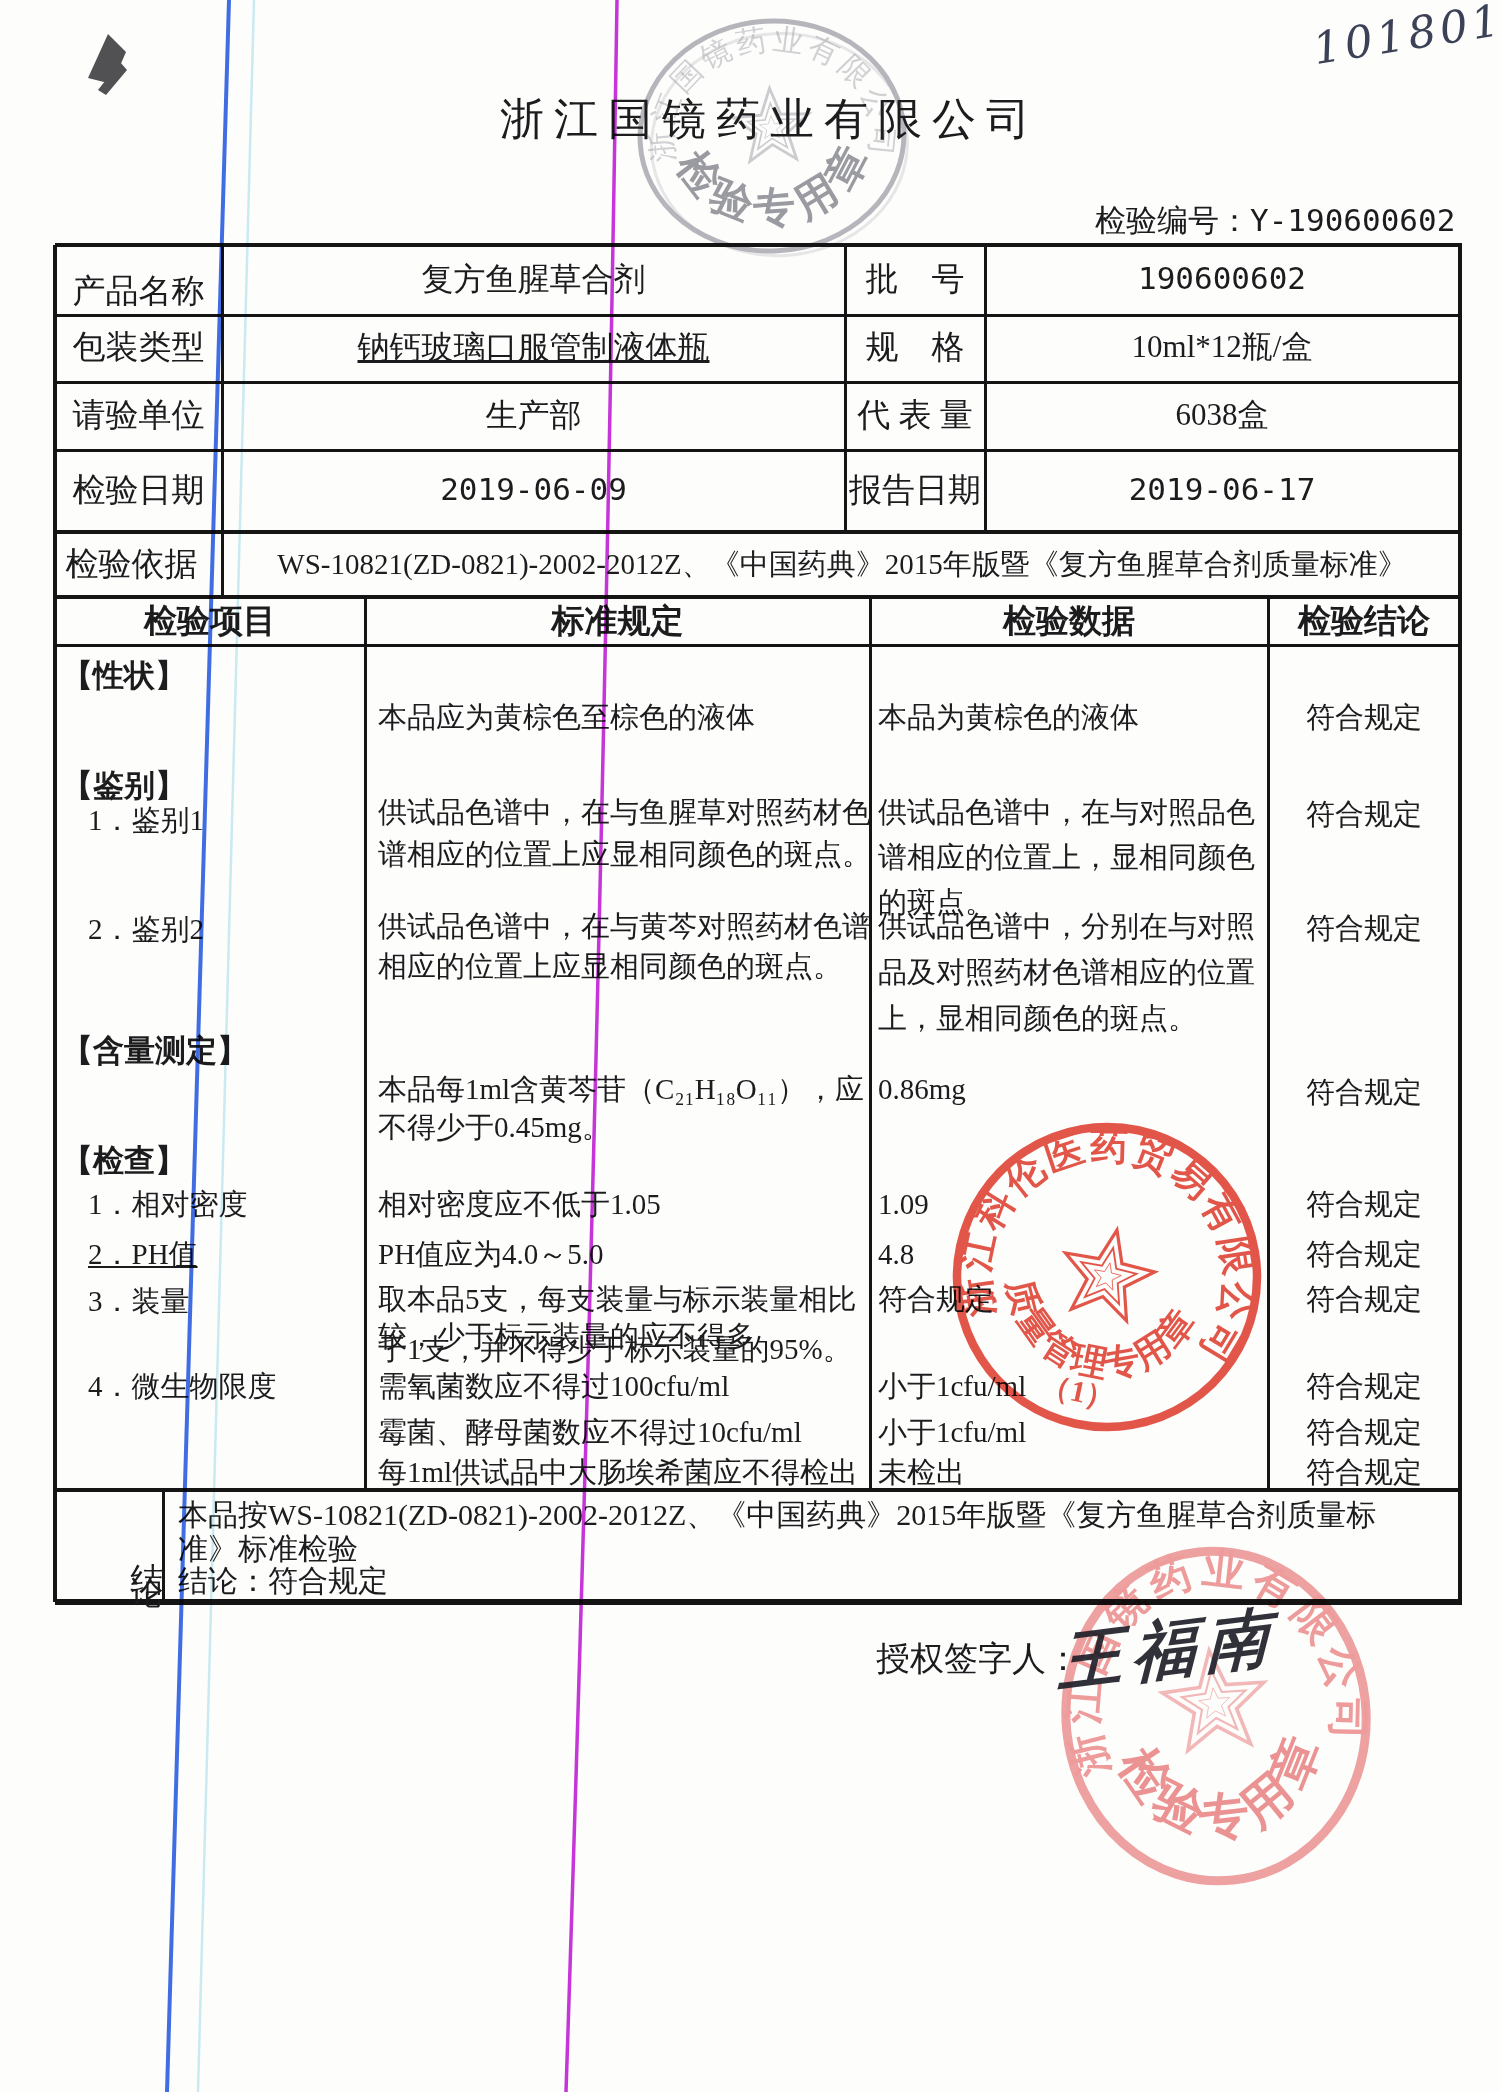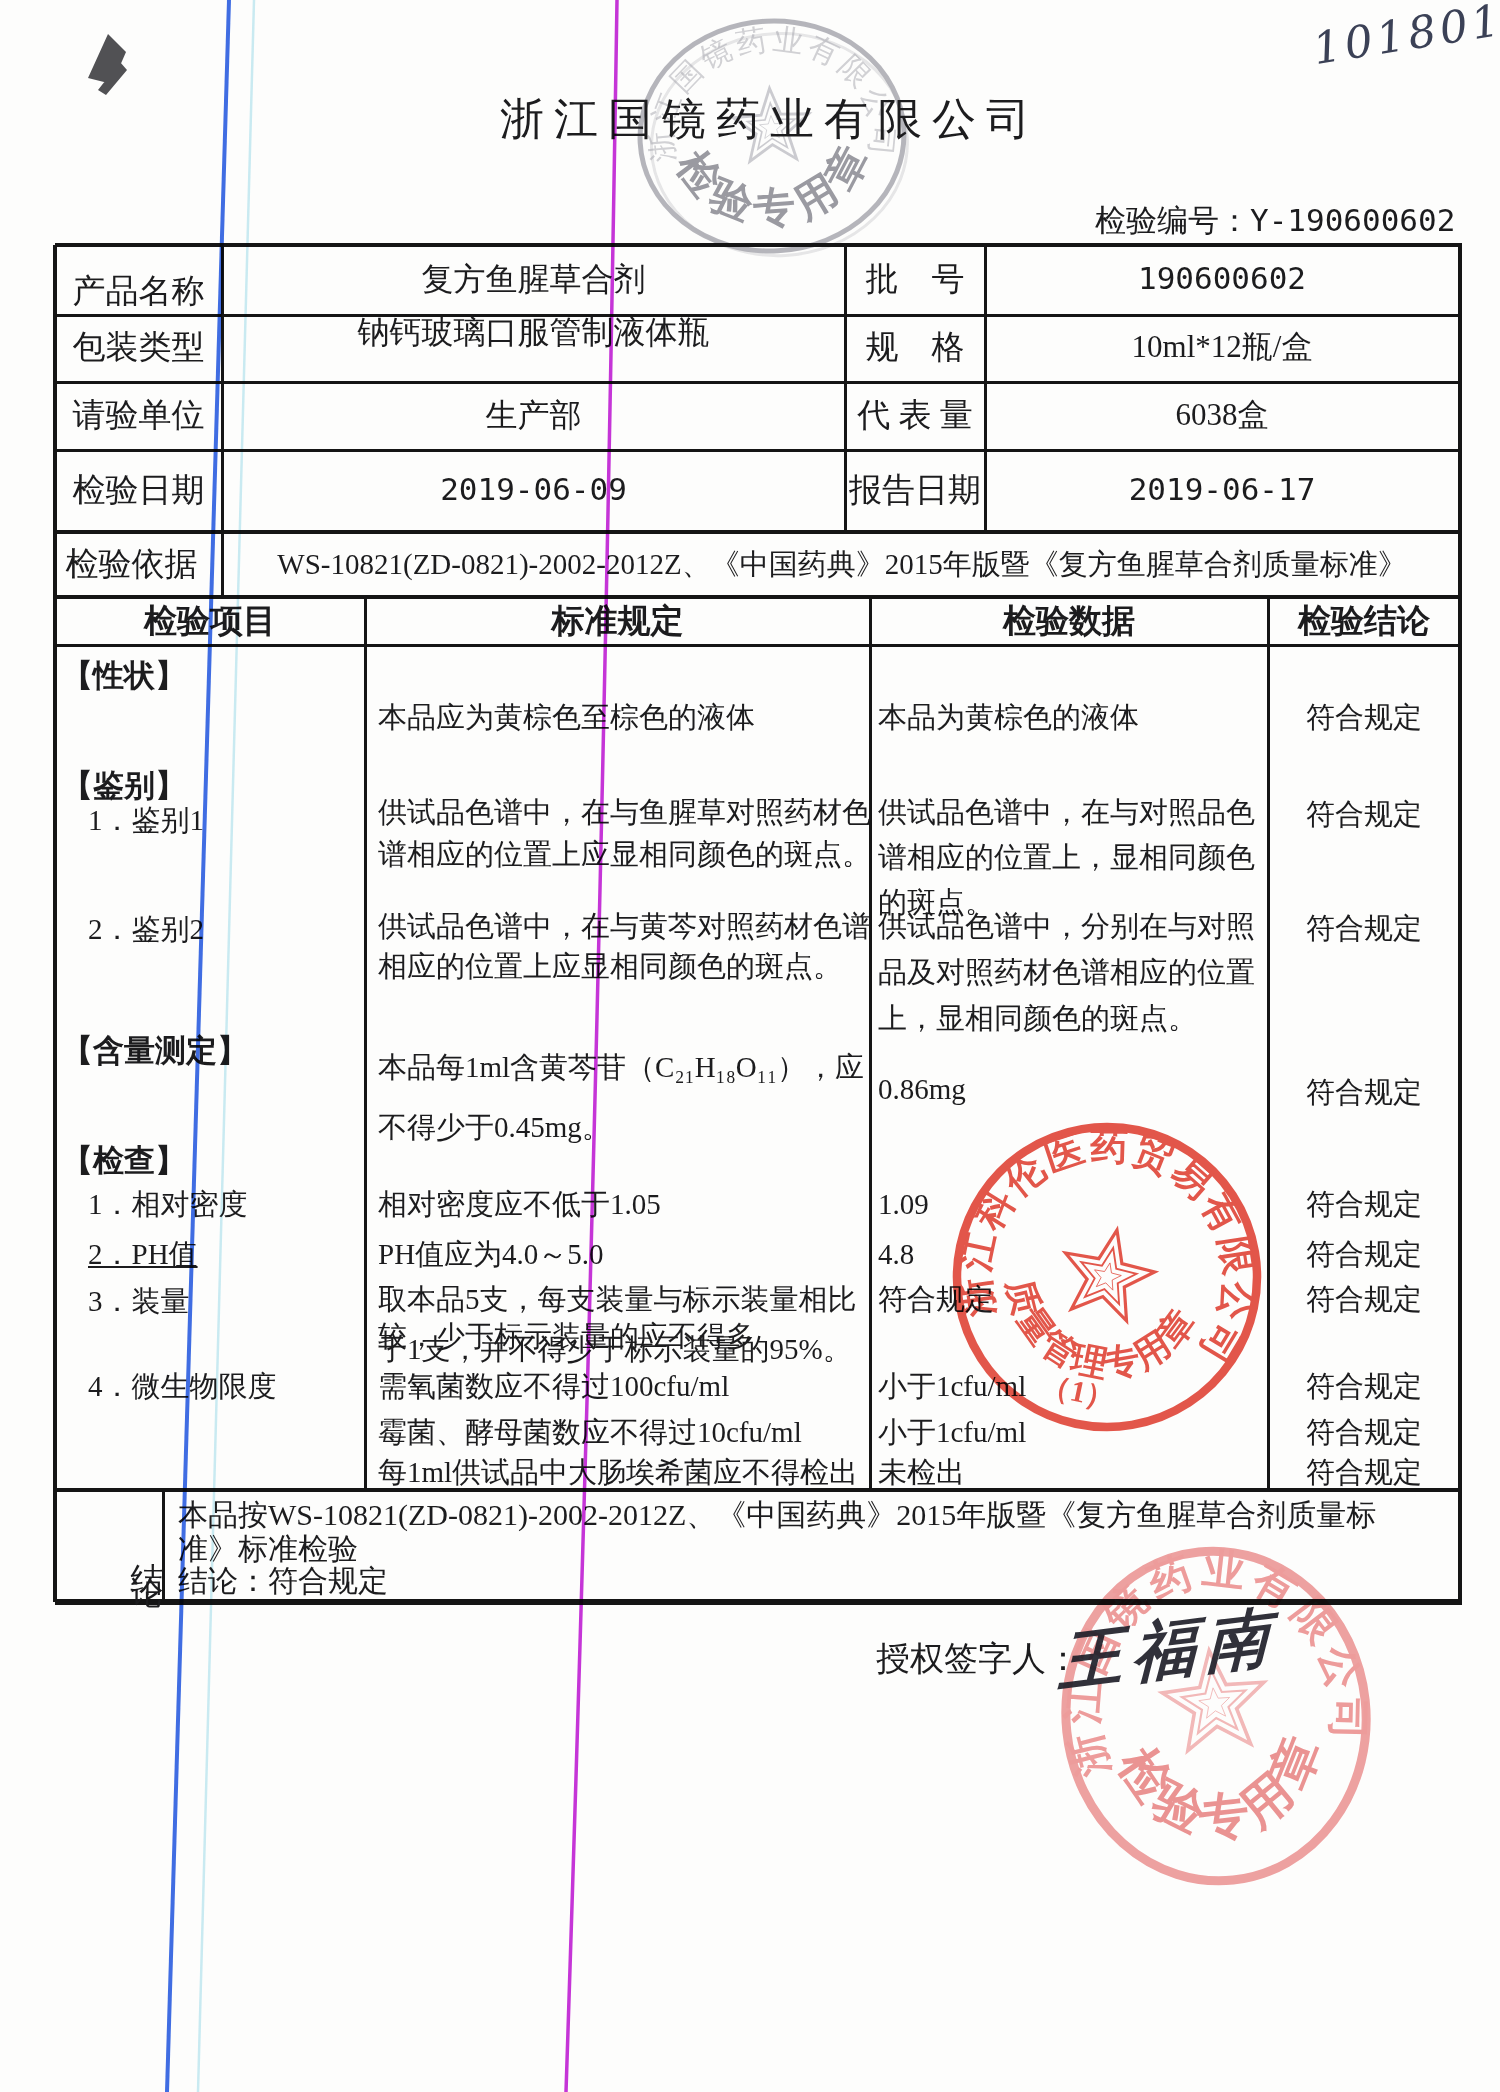--- a/index.html
+++ b/index.html
@@ -72,21 +72,21 @@
     <div class="t" style="left:1095px;top:205px;font-size:31px;">
       <span>检验编号：</span><span class="num">Y-190600602</span>
     </div>
 
     <div class="t c" style="left:55px;top:263px;width:167px;font-size:33px;margin-top:12px;">产品名称</div>
     <div class="t c" style="left:222px;top:263px;width:623px;font-size:32px;">复方鱼腥草合剂</div>
     <div class="t c" style="left:845px;top:263px;width:140px;font-size:33px;">批　号</div>
     <div class="t c num" style="left:985px;top:263px;width:474px;font-size:31px;">190600602</div>
 
     <div class="t c" style="left:55px;top:331px;width:167px;font-size:33px;">包装类型</div>
-    <div class="t c" style="left:222px;top:316px;width:623px;font-size:32px;">钠钙玻璃口服管制液体瓶</div>
+    <div class="t c" style="left:222px;top:331px;width:623px;font-size:32px;text-decoration:underline;">钠钙玻璃口服管制液体瓶</div>
     <div class="t c" style="left:845px;top:331px;width:140px;font-size:33px;">规　格</div>
     <div class="t c" style="left:985px;top:331px;width:474px;font-size:31px;">10ml*12瓶/盒</div>
 
     <div class="t c" style="left:55px;top:399px;width:167px;font-size:33px;">请验单位</div>
     <div class="t c" style="left:222px;top:399px;width:623px;font-size:32px;">生产部</div>
     <div class="t c" style="left:845px;top:399px;width:140px;font-size:33px;">代 表 量</div>
     <div class="t c" style="left:985px;top:399px;width:474px;font-size:31px;">6038盒</div>
 
     <div class="t c" style="left:55px;top:474px;width:167px;font-size:33px;">检验日期</div>
     <div class="t c num" style="left:222px;top:474px;width:623px;font-size:31px;">2019-06-09</div>
@@ -117,21 +117,21 @@
 
     <div class="t" style="left:88px;top:915px;font-size:29px;">2．鉴别2</div>
     <div class="t" style="left:378px;top:912px;font-size:29px;">供试品色谱中，在与黄芩对照药材色谱</div>
     <div class="t" style="left:378px;top:952px;font-size:29px;">相应的位置上应显相同颜色的斑点。</div>
     <div class="t" style="left:878px;top:912px;font-size:29px;">供试品色谱中，分别在与对照</div>
     <div class="t" style="left:878px;top:958px;font-size:29px;">品及对照药材色谱相应的位置</div>
     <div class="t" style="left:878px;top:1004px;font-size:29px;">上，显相同颜色的斑点。</div>
     <div class="t c" style="left:1268px;top:914px;width:192px;font-size:29px;">符合规定</div>
 
     <div class="t" style="left:62px;top:1035px;font-size:31px;font-weight:600;">【含量测定】</div>
-    <div class="t" style="left:378px;top:1053px;font-size:29px;">本品每1ml含黄芩苷（C₂₁H₁₈O₁₁），应</div>
+    <div class="t" style="left:378px;top:1075px;font-size:29px;">本品每1ml含黄芩苷（C₂₁H₁₈O₁₁），应</div>
     <div class="t" style="left:378px;top:1113px;font-size:29px;">不得少于0.45mg。</div>
     <div class="t" style="left:878px;top:1075px;font-size:29px;">0.86mg</div>
     <div class="t c" style="left:1268px;top:1078px;width:192px;font-size:29px;">符合规定</div>
 
     <div class="t" style="left:62px;top:1145px;font-size:31px;font-weight:600;">【检查】</div>
     <div class="t" style="left:88px;top:1190px;font-size:29px;">1．相对密度</div>
     <div class="t" style="left:378px;top:1190px;font-size:29px;">相对密度应不低于1.05</div>
     <div class="t" style="left:878px;top:1190px;font-size:29px;">1.09</div>
     <div class="t c" style="left:1268px;top:1190px;width:192px;font-size:29px;">符合规定</div>
 

